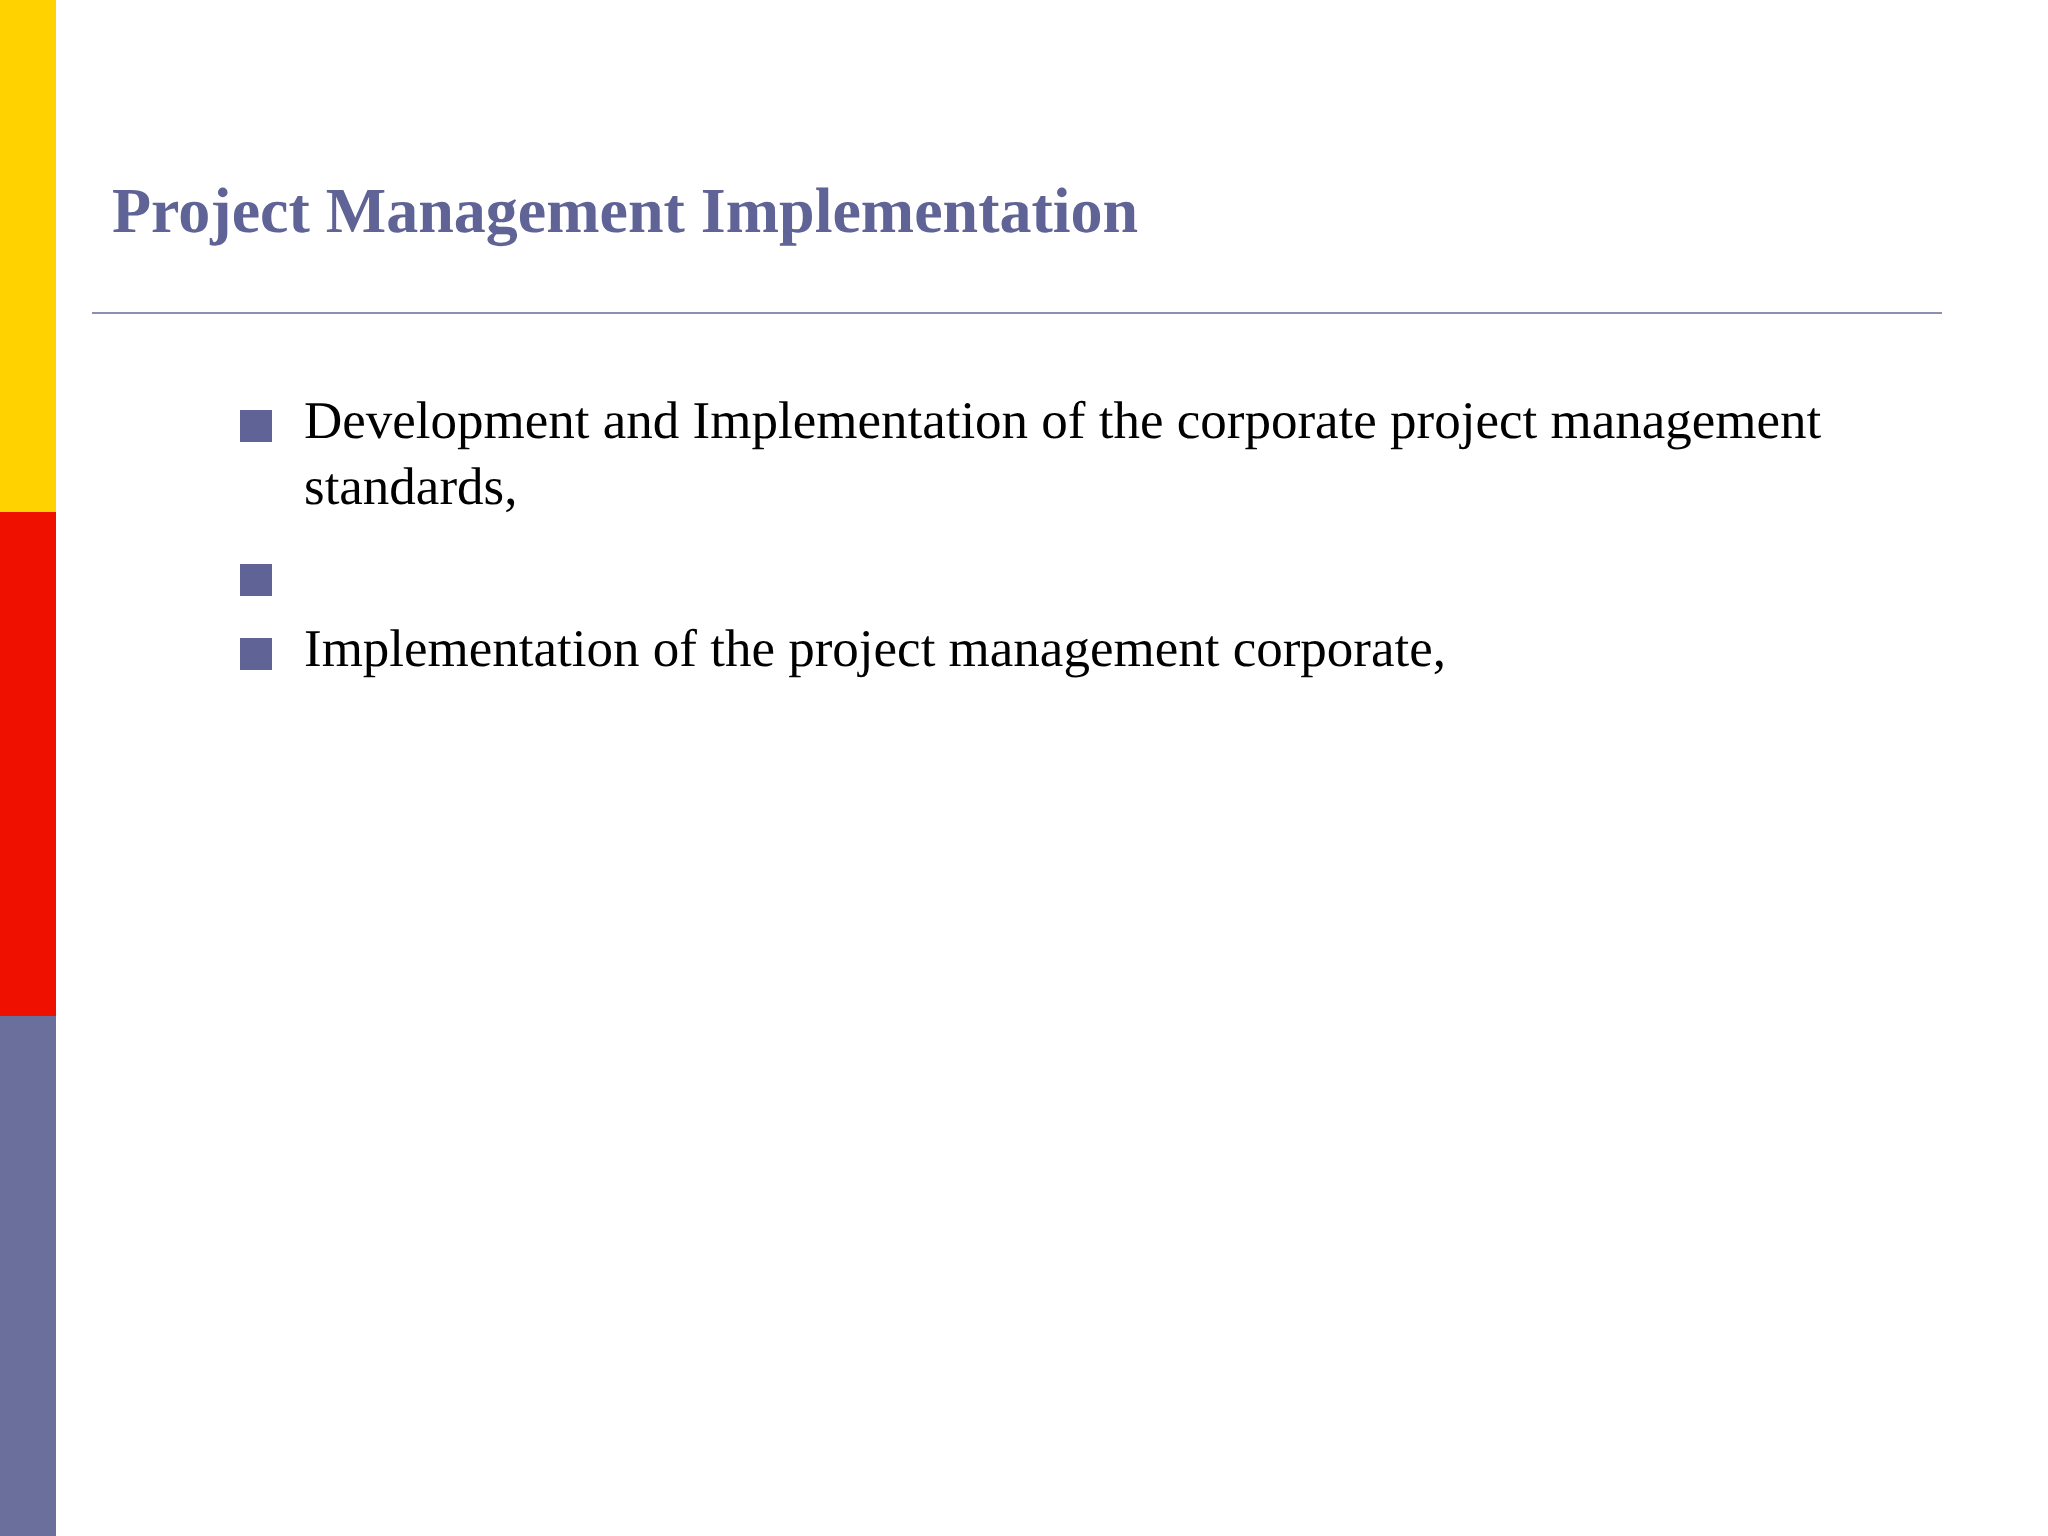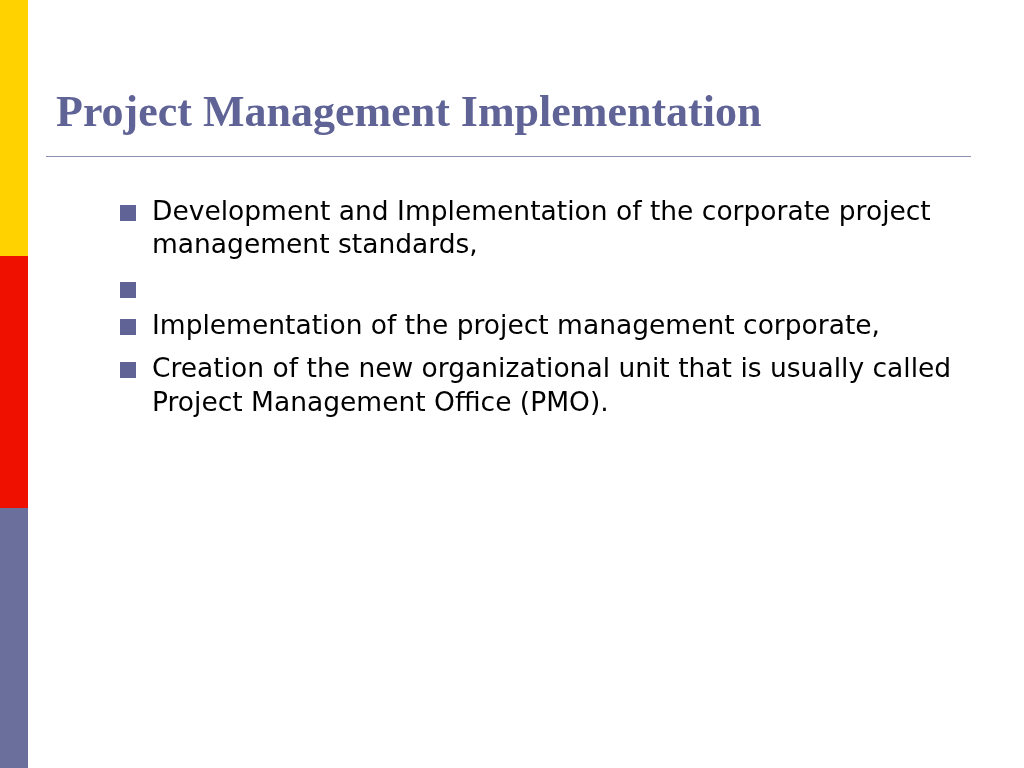--- a/index.html
+++ b/index.html
@@ -35,21 +35,21 @@
   .seg-red    { height: 252px; background: #f01000; }
   .seg-blue   { height: 260px; background: #6a6f9c; }
 
   
   .title {
     position: absolute;
     left: 56px;
     top: 88px;
     width: 916px;
     font-family: "Liberation Serif", serif;
-    font-size: 44px;
+    font-size: 32px;
     font-weight: bold;
     color: #5f6395;
     letter-spacing: 0px;
     line-height: 1.08;
     white-space: nowrap;
   }
   .title-rule {
     position: absolute;
     left: 46px;
     top: 156px;
@@ -101,20 +101,21 @@
     width: 16px;
     height: 16px;
     margin: 11px 16px 0 74px;
     background: #5f6395;
   }
   .l2-text {
     font-size: 26.5px;
     color: #000000;
     line-height: 1.26;
     max-width: 830px;
+    font-family: Liberation Serif, serif;
   }
 </style>
 </head>
 <body>
 
 <div class="slide">
 
   <div class="side-bar">
     <div class="side-seg seg-yellow"></div>
     <div class="side-seg seg-red"></div>
@@ -136,20 +137,16 @@
 
       <div class="l2">
         <span class="l2-bullet"></span>
       </div>
 
       <div class="l2">
         <span class="l2-bullet"></span>
         <span class="l2-text">Implementation of the project management corporate,</span>
       </div>
 
-      <div class="l2">
-        <span class="l2-bullet"></span>
-        <span class="l2-text">Creation of the new organizational unit that is usually called Project Management Office (PMO).</span>
-      </div>
 
     </div>
   </div>
 </div>
 
 </body></html>

